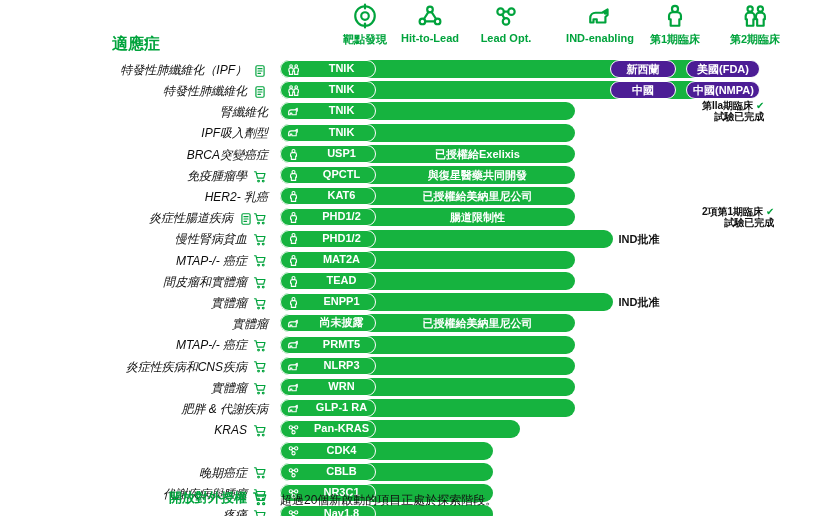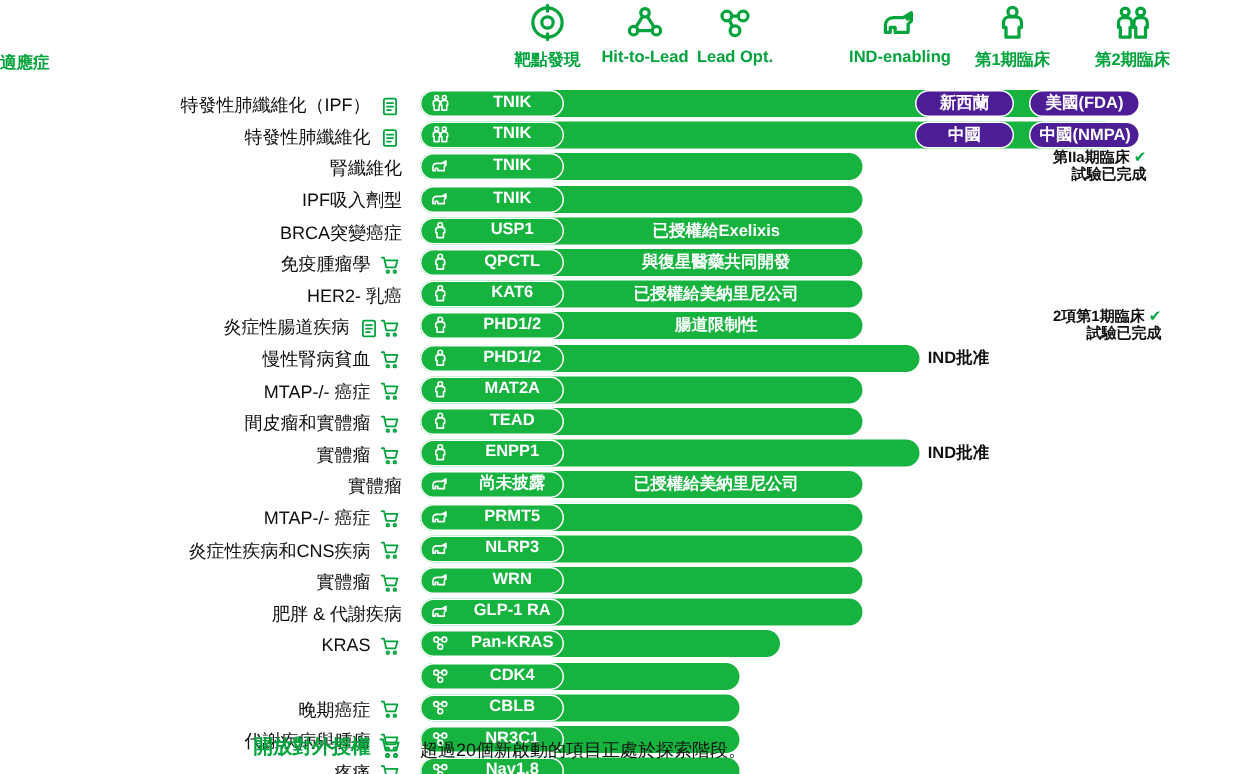--- a/index.html
+++ b/index.html
@@ -20,32 +20,32 @@
   .phase-col{
     position:absolute;top:0;text-align:center;
     font-size:11px;font-weight:bold;color:#00a33c;
   }
   .phase-col .ico{
     display:block;height:30px;line-height:30px;margin:0 auto 2px auto;
   }
   .phase-col .lbl{display:block;white-space:nowrap;}
 
   .indication-head{
-    position:absolute;left:0;top:34px;width:272px;text-align:left;
-    font-size:11px;font-weight:bold;color:#00a33c;
+    position:absolute;left:0;top:34px;width:272px;text-align:center;
+    font-size:16px;font-weight:bold;color:#00a33c;
   }
 
   
   .row{position:absolute;left:0;width:832px;height:22px;}
   .ind{
     position:absolute;left:0;top:0;width:268px;height:22px;
     text-align:right;font-size:12px;color:#0d0d0d;
     line-height:22px;white-space:nowrap;
   }
-  .ind .txt{display:inline-block;vertical-align:middle;}
+  .ind .txt{display:inline-block;vertical-align:middle;font-style:italic;}
   .ind .mini{
     display:inline-block;vertical-align:middle;margin-left:5px;width:16px;
     text-align:center;
   }
 
   .bar{
     position:absolute;top:2px;height:18px;
     background:#16b33f;border-radius:9px;
   }
   .pill{
@@ -106,21 +106,21 @@
         <span class="ico"><span style="display:inline-block;vertical-align:middle"><svg width="26" height="26" viewBox="0 0 24 24" fill="none" stroke="#00a33c" stroke-width="2" stroke-linecap="round" stroke-linejoin="round">
               <circle cx="12" cy="6" r="2.6"></circle>
               <circle cx="5" cy="17" r="2.6"></circle>
               <circle cx="19" cy="17" r="2.6"></circle>
               <line x1="10.6" y1="8.2" x2="6.4" y2="14.8"></line>
               <line x1="13.4" y1="8.2" x2="17.6" y2="14.8"></line>
               <line x1="7.6" y1="17" x2="16.4" y2="17"></line>
             </svg></span></span>
         <span class="lbl">Hit-to-Lead</span>
       </div>
-      <div class="phase-col" style="left: 155px; width: 110px;">
+      <div class="phase-col" style="left: 171px; width: 110px;">
         <span class="ico"><span style="display:inline-block;vertical-align:middle"><svg width="26" height="26" viewBox="0 0 24 24" fill="none" stroke="#00a33c" stroke-width="2" stroke-linecap="round" stroke-linejoin="round">
               <circle cx="7" cy="8" r="3"></circle>
               <circle cx="17" cy="8" r="3"></circle>
               <circle cx="12" cy="17" r="3"></circle>
               <line x1="10" y1="8" x2="14" y2="8"></line>
               <line x1="8.5" y1="10.6" x2="10.5" y2="14.4"></line>
             </svg></span></span>
         <span class="lbl">Lead Opt.</span>
       </div>
       <div class="phase-col" style="left: 250px; width: 140px;">

